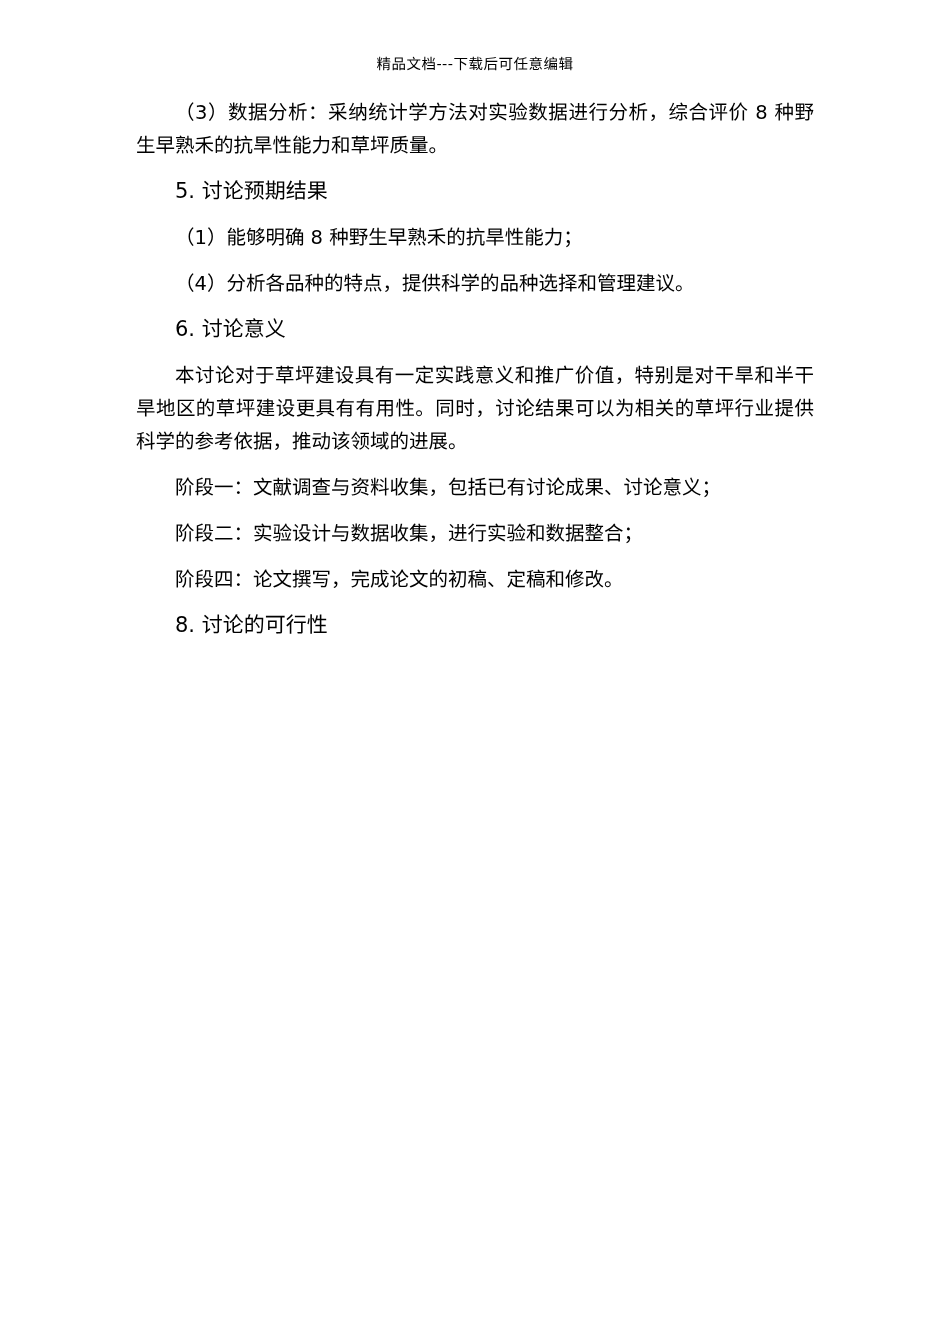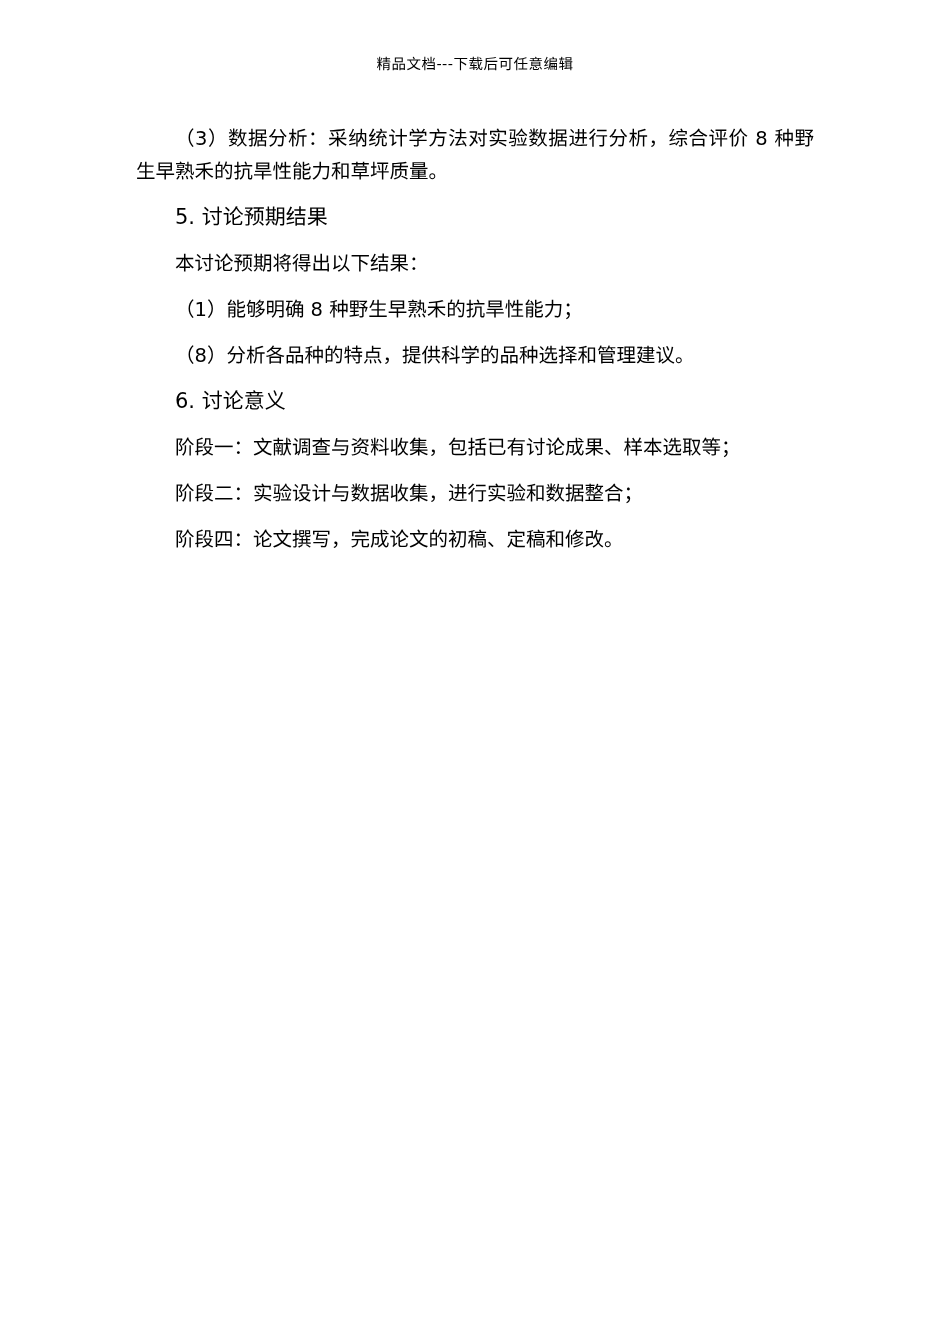--- a/index.html
+++ b/index.html
@@ -28,21 +28,21 @@
     left: 0;
     width: 950px;
     text-align: center;
     font-size: 14.5px;
     letter-spacing: 0.5px;
     color: #000;
     font-family: "DejaVu Sans", "Liberation Sans", sans-serif;
   }
   .content {
     position: absolute;
-    top: 122px;
+    top: 96px;
     left: 136px;
     width: 678px;
   }
   p {
     margin: 0 0 0 0;
     font-size: 19.5px;
     line-height: 33px;
     text-align: justify;
     text-justify: inter-ideograph;
     font-family: "DejaVu Sans", "Liberation Sans", sans-serif;
@@ -64,35 +64,36 @@
 <div class="page">
 
   <div class="header">精品文档---下载后可任意编辑</div>
 
   <div class="content">
 
     <p class="block-para gap-md">（3）数据分析：采纳统计学方法对实验数据进行分析，综合评价 8 种野生早熟禾的抗旱性能力和草坪质量。</p>
 
     <p class="heading gap-md">5. 讨论预期结果</p>
 
-    <p class="block-para gap-md">本讨论预期将得出以下结果：</p>
 
     <p class="block-para gap-md">（1）能够明确 8 种野生早熟禾的抗旱性能力；</p>
 
 
-    <p class="block-para gap-md">（8）分析各品种的特点，提供科学的品种选择和管理建议。</p>
+    <p class="block-para gap-md">（4）分析各品种的特点，提供科学的品种选择和管理建议。</p>
 
     <p class="heading gap-md">6. 讨论意义</p>
 
+    <p class="block-para gap-md">本讨论对于草坪建设具有一定实践意义和推广价值，特别是对干旱和半干旱地区的草坪建设更具有有用性。同时，讨论结果可以为相关的草坪行业提供科学的参考依据，推动该领域的进展。</p>
 
 
 
-    <p class="block-para gap-md">阶段一：文献调查与资料收集，包括已有讨论成果、样本选取等；</p>
+    <p class="block-para gap-md">阶段一：文献调查与资料收集，包括已有讨论成果、讨论意义；</p>
 
     <p class="block-para gap-md">阶段二：实验设计与数据收集，进行实验和数据整合；</p>
 
 
     <p class="block-para gap-md">阶段四：论文撰写，完成论文的初稿、定稿和修改。</p>
 
+    <p class="heading gap-md">8. 讨论的可行性</p>
 
 
   </div>
 </div>
 
 </body></html>

